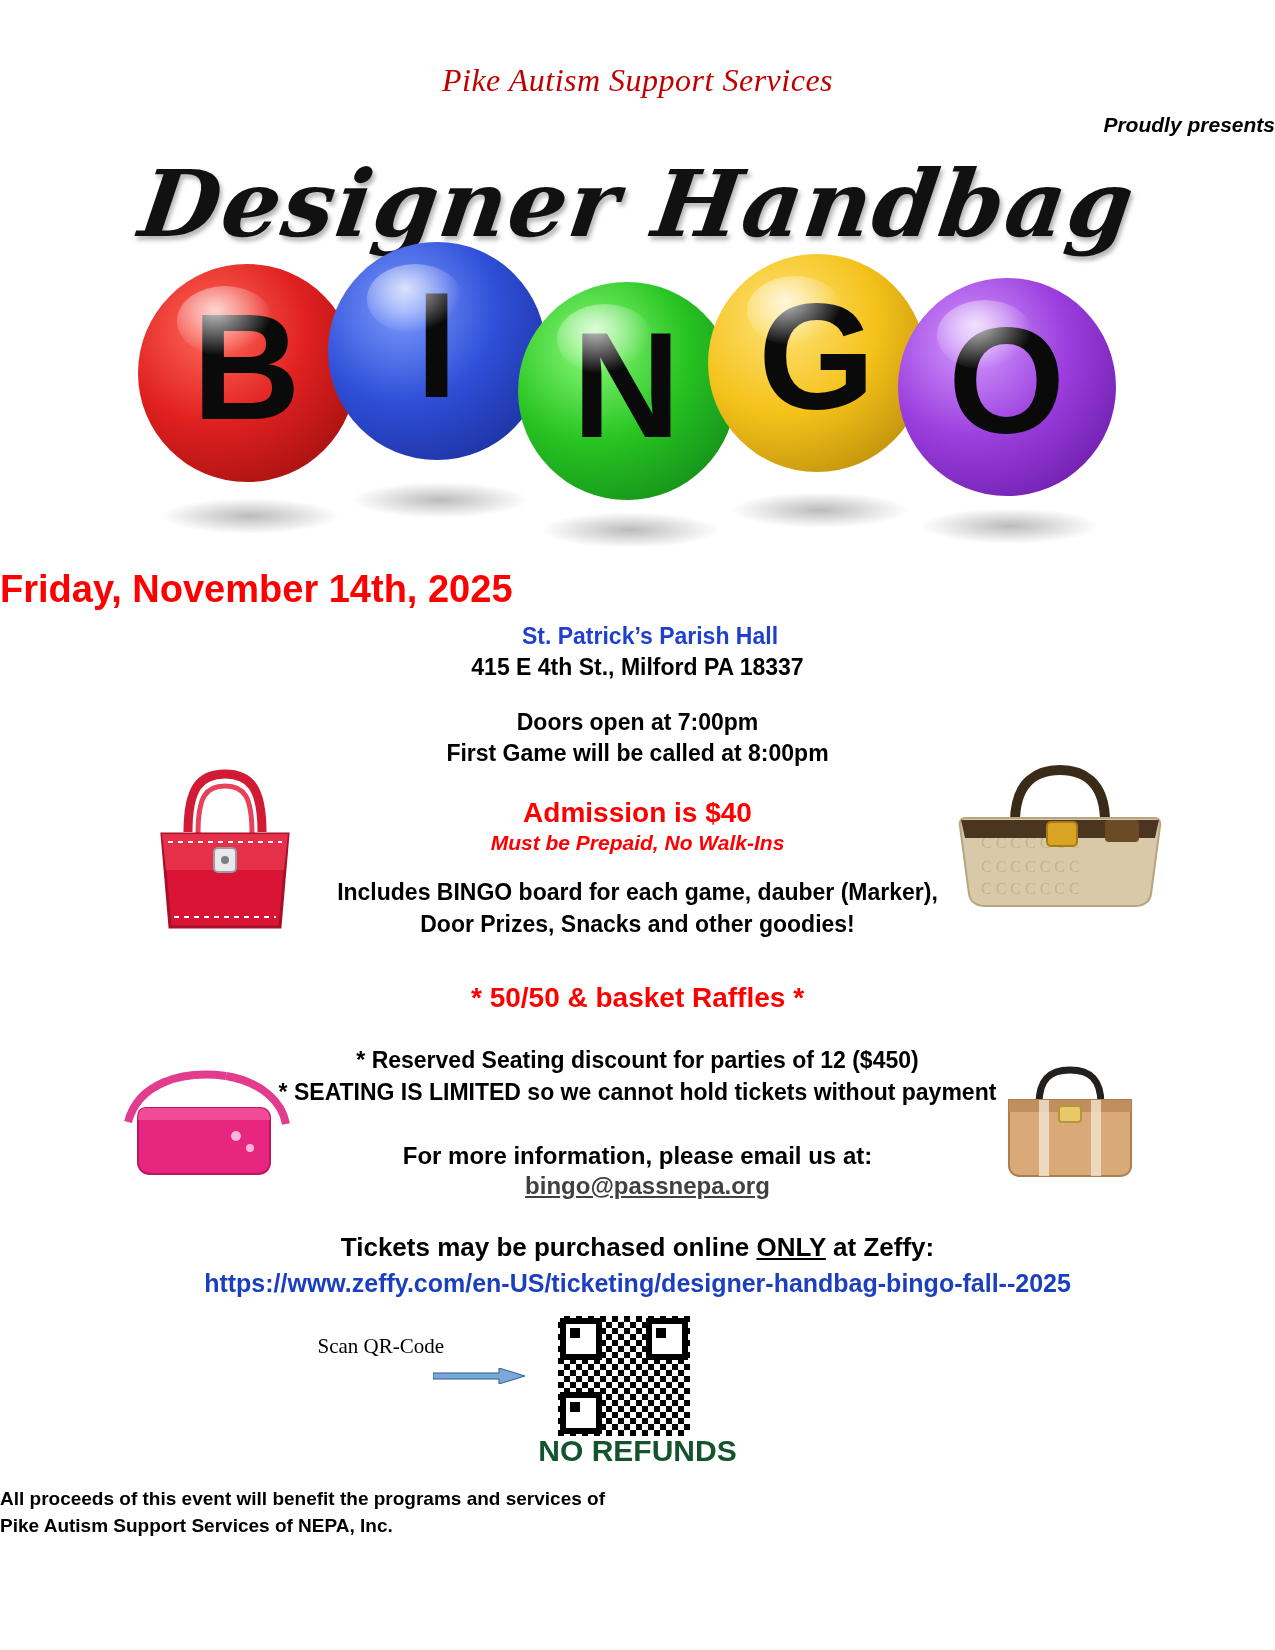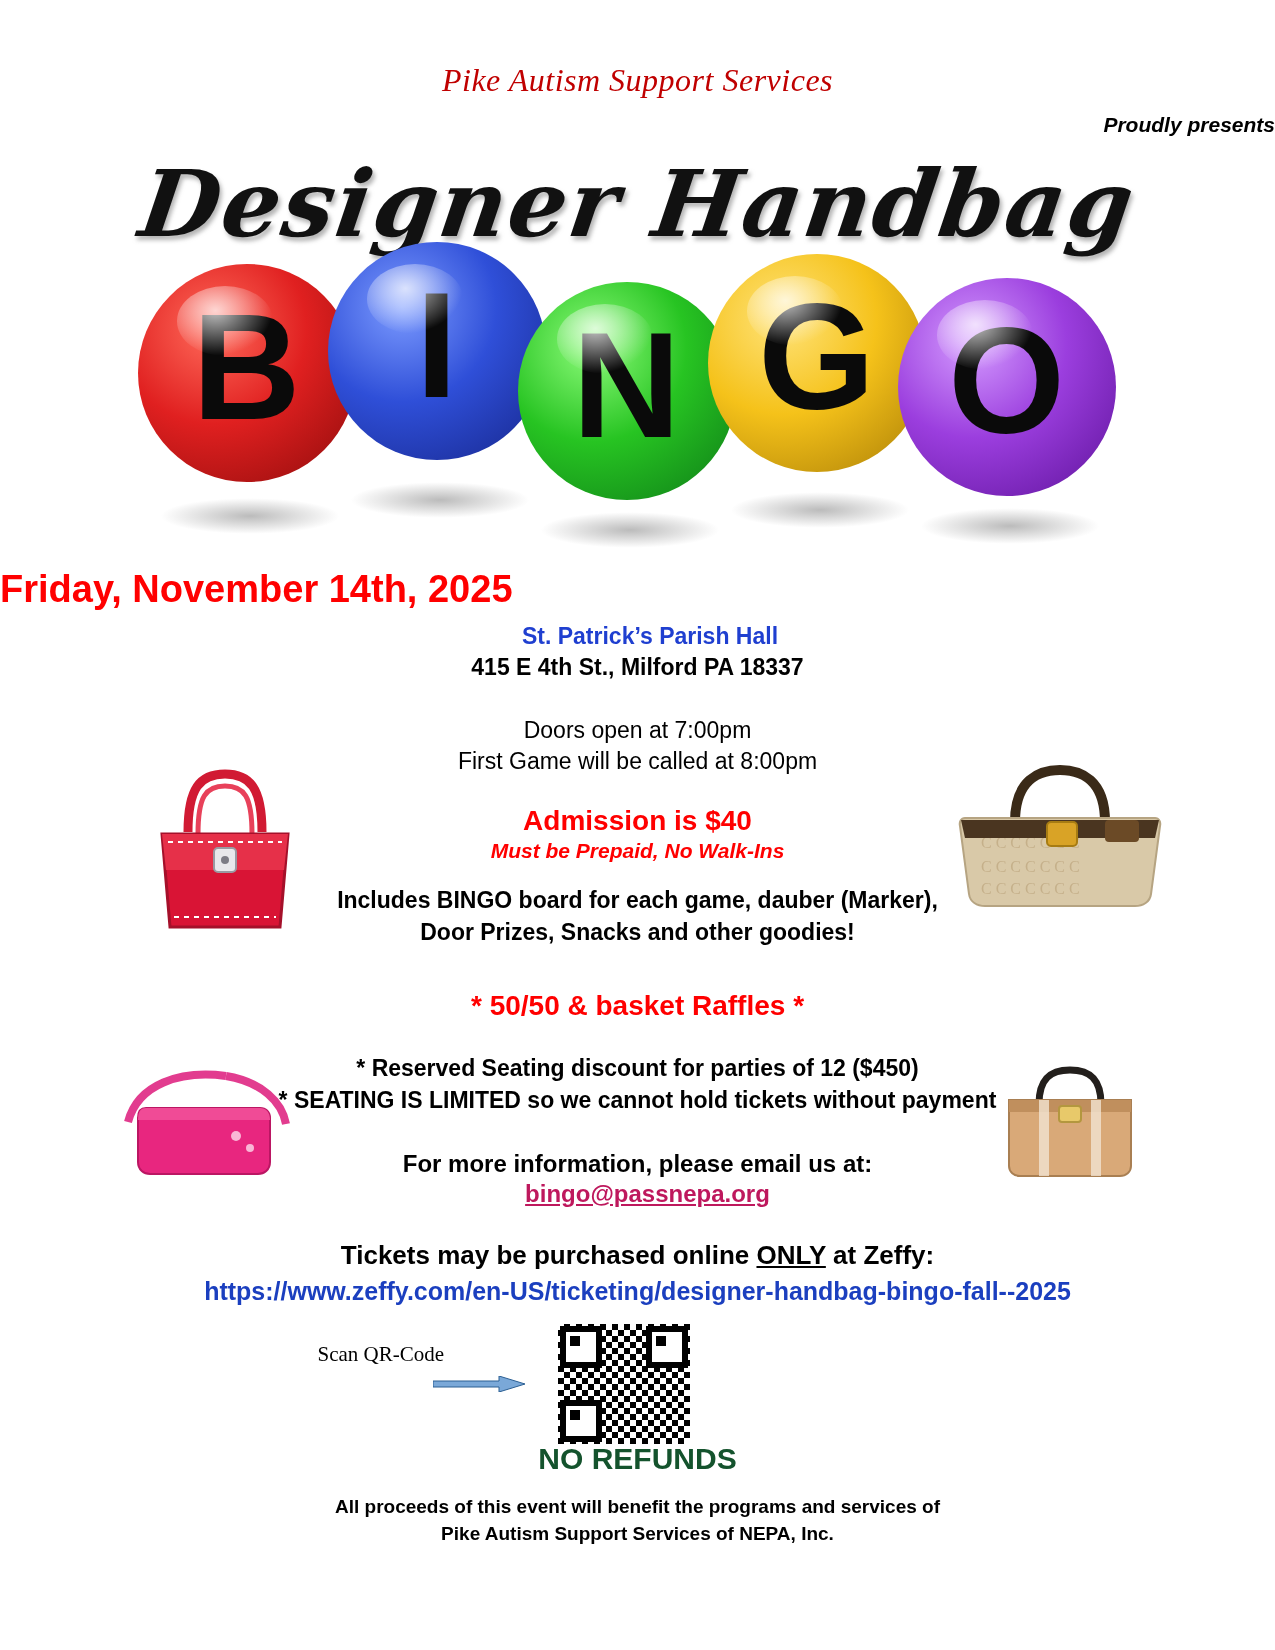--- a/index.html
+++ b/index.html
@@ -124,23 +124,23 @@
     text-align: center;
     padding-left: 25px;
   }
   .address {
     margin-top: 4px;
     font-size: 23px;
     font-weight: bold;
     text-align: center;
   }
   .doors {
-    margin-top: 34px;
-    font-size: 23px;
-    font-weight: normal;
+    margin-top: 26px;
+    font-size: 23px;
+    font-weight: bold;
     text-align: center;
     line-height: 1.35;
   }
   .admission {
     margin-top: 28px;
     font-size: 28px;
     font-weight: bold;
     color: #ff0000;
     text-align: center;
   }
@@ -182,21 +182,21 @@
   .moreinfo {
     margin-top: 34px;
     font-size: 24px;
     font-weight: bold;
     text-align: center;
   }
   .email {
     margin-top: 2px;
     font-size: 24px;
     font-weight: bold;
-    color: #be185d;
+    color: #404040;
     text-decoration: underline;
     text-align: center;
     padding-left: 20px;
   }
   .tickets {
     margin-top: 32px;
     font-size: 26px;
     font-weight: bold;
     text-align: center;
   }
@@ -264,21 +264,21 @@
   .no-refunds {
     font-size: 30px;
     font-weight: bold;
     color: #14532d;
     text-align: center;
   }
   .proceeds {
     margin-top: 18px;
     font-size: 19px;
     font-weight: bold;
-    text-align: center;
+    text-align: left;
     line-height: 1.4;
   }
 
   
   .bag { position: absolute; }
   .bag-red   { left: 140px; top: 700px;  width: 170px; height: 175px; }
   .bag-tan   { right: 110px; top: 700px; width: 210px; height: 150px; }
   .bag-pink  { left: 110px; top: 1000px; width: 190px; height: 120px; }
   .bag-camel { right: 130px; top: 1000px; width: 150px; height: 120px; }
 </style>

